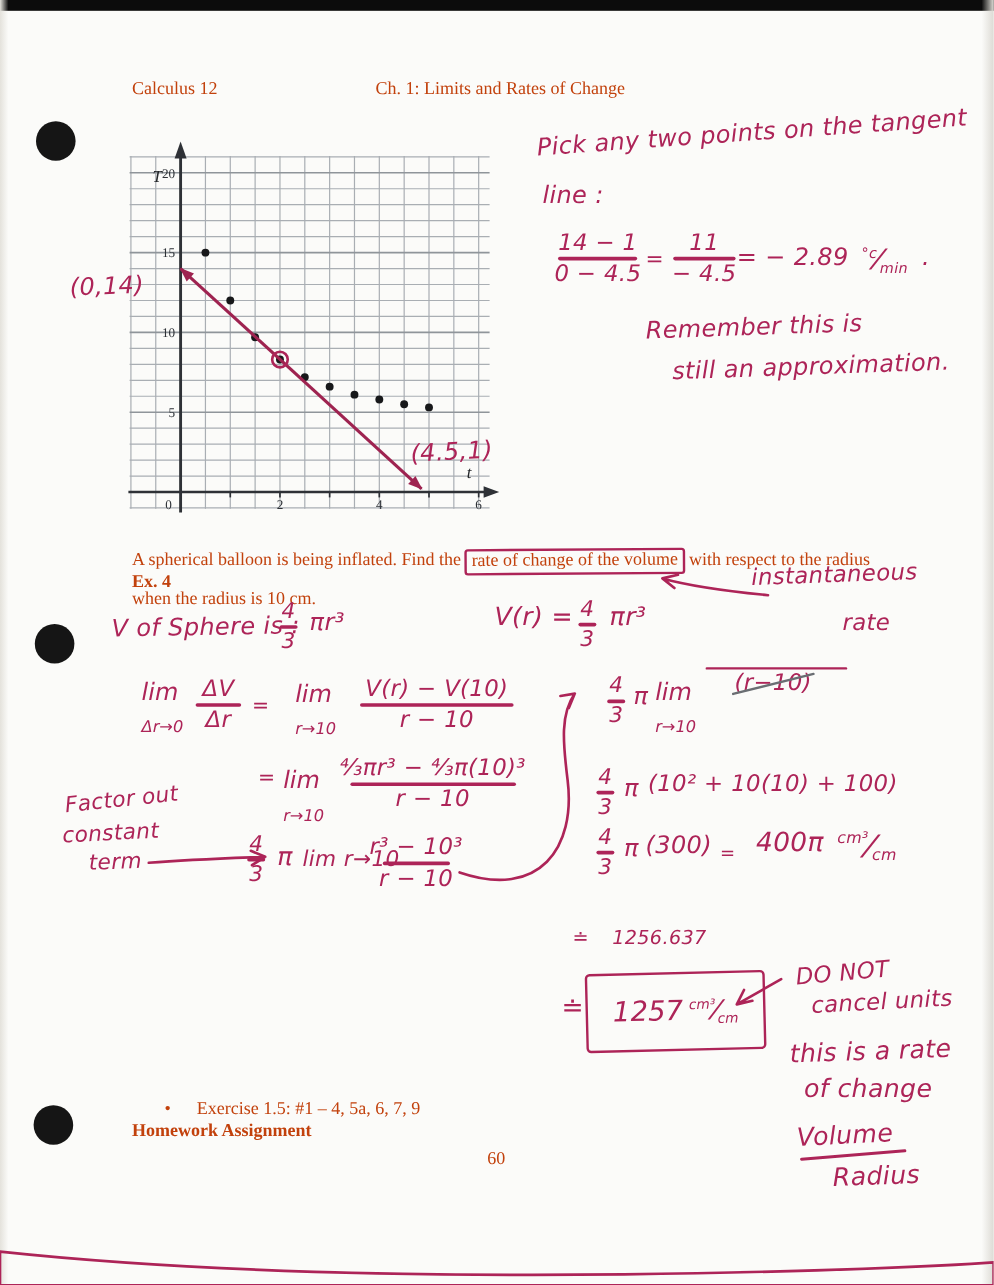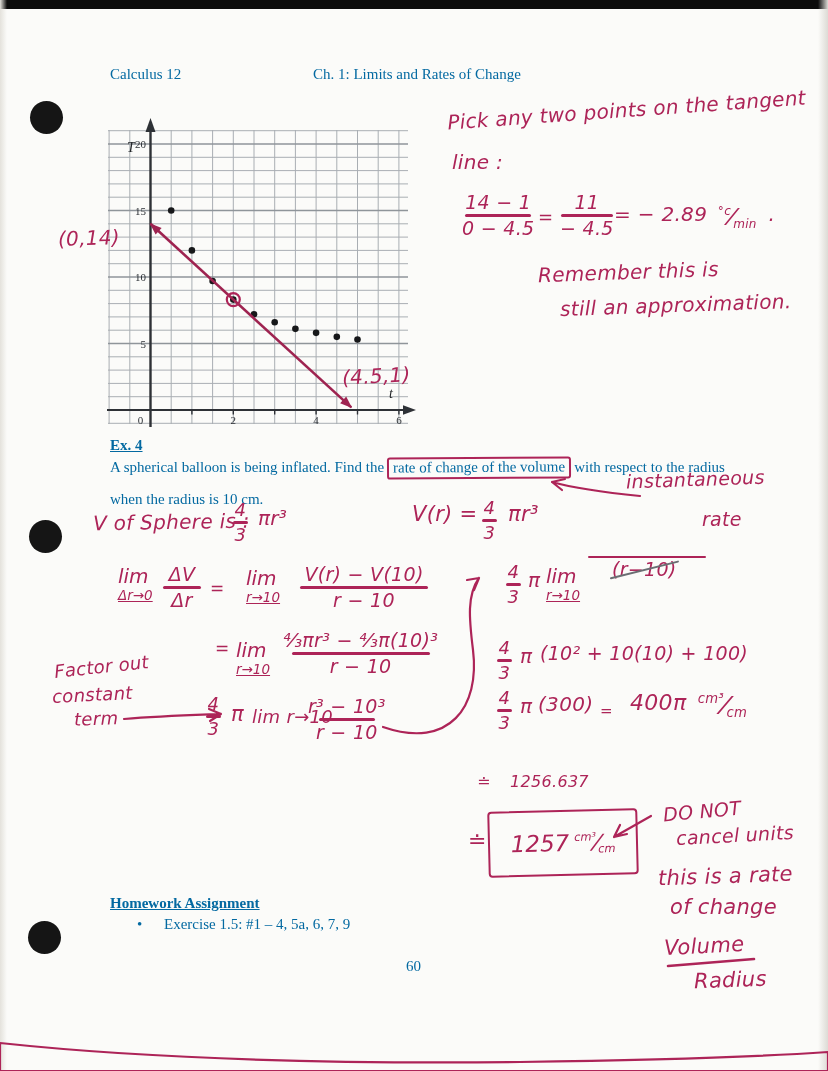--- a/index.html
+++ b/index.html
@@ -3,39 +3,39 @@
 <meta charset="utf-8">
 <style>
   :root{ --ink:#ad2458; --tangent:#9e2350; --strike:#6a6e73; }
   *{box-sizing:border-box;margin:0;padding:0;}
   html,body{width:828px;height:1071px;}
   body{position:relative;background:#fbfbf9;font-family:"Liberation Serif",serif;overflow:hidden;}
   .edge-top{position:absolute;left:0;top:0;width:828px;height:9px;background:#0c0c0c;}
   .edge-right{position:absolute;right:0;top:0;width:10px;height:100%;background:linear-gradient(to left,#dddbd5,rgba(255,255,255,0));}
   .edge-left{position:absolute;left:0;top:0;width:7px;height:100%;background:linear-gradient(to right,#e4e2dc,rgba(255,255,255,0));}
   .hole{position:absolute;width:33px;height:33px;border-radius:50%;background:#151515;}
-  .pr{position:absolute;color:#0369a1;font-family:"Liberation Serif",serif;font-size:15px;white-space:nowrap;}
+  .pr{position:absolute;color:#c2410c;font-family:"Liberation Serif",serif;font-size:15px;white-space:nowrap;}
   .hw{position:absolute;color:var(--ink);font-family:"DejaVu Sans",sans-serif;font-style:italic;font-size:20px;white-space:nowrap;letter-spacing:.3px;}
   .frac{position:absolute;display:flex;flex-direction:column;align-items:center;color:var(--ink);font-family:"DejaVu Sans",sans-serif;font-style:italic;font-size:19px;letter-spacing:.3px;}
   .frac .num,.frac .den{white-space:nowrap;line-height:1.1;}
   .frac .fbar{height:2.3px;background:var(--ink);border-radius:2px;margin:1.5px 0;}
   .limstack{position:absolute;display:flex;flex-direction:column;color:var(--ink);font-family:"DejaVu Sans",sans-serif;font-style:italic;}
   .limstack .lt{font-size:20px;line-height:1;}
-  .limstack .ls{font-size:13.5px;line-height:1;margin-top:3px;text-decoration:underline;}
+  .limstack .ls{font-size:13.5px;line-height:1;margin-top:14px;}
   .ustack{display:inline-flex;align-items:center;}
   .ustack .ut{font-size:.6em;transform:translateY(-.5em);}
   .ustack .usl{font-size:1.15em;margin:0 -1px;}
   .ustack .ub{font-size:.6em;transform:translateY(.55em);}
   .struck{position:relative;display:inline-block;}
   .struck::after{content:"";position:absolute;left:-3px;right:-3px;top:46%;height:2.4px;background:var(--strike);transform:rotate(-14deg);border-radius:2px;}
   .boxed-phrase{border:2.2px solid var(--ink);border-radius:3px;padding:0 4px 1px;display:inline-block;transform:rotate(-.4deg);margin:0 3px;}
   .hand-box{position:absolute;border:2.6px solid var(--ink);border-radius:4px;display:flex;align-items:center;justify-content:center;gap:5px;transform:rotate(-1.4deg);color:var(--ink);font-family:"DejaVu Sans",sans-serif;font-style:italic;}
   .tickl{font:11px "Liberation Serif",serif;fill:#2e3237;}
   .axlab{font:italic 14px "Liberation Serif",serif;fill:#232629;}
-  .b{font-weight:bold;text-decoration:underline;}
+  .b{font-weight:bold;margin-top:40px;}
   svg.overlay{position:absolute;left:0;top:0;pointer-events:none;z-index:5;}
   svg.overlay path{stroke:var(--ink);stroke-width:2.2;fill:none;stroke-linecap:round;stroke-linejoin:round;}
 </style>
 </head>
 <body>
 
 <div class="edge-top"></div>
 <div class="edge-left"></div>
 <div class="edge-right"></div>
 <svg class="overlay" width="828" height="1071" viewBox="0 0 828 1071" style="z-index:6;">

